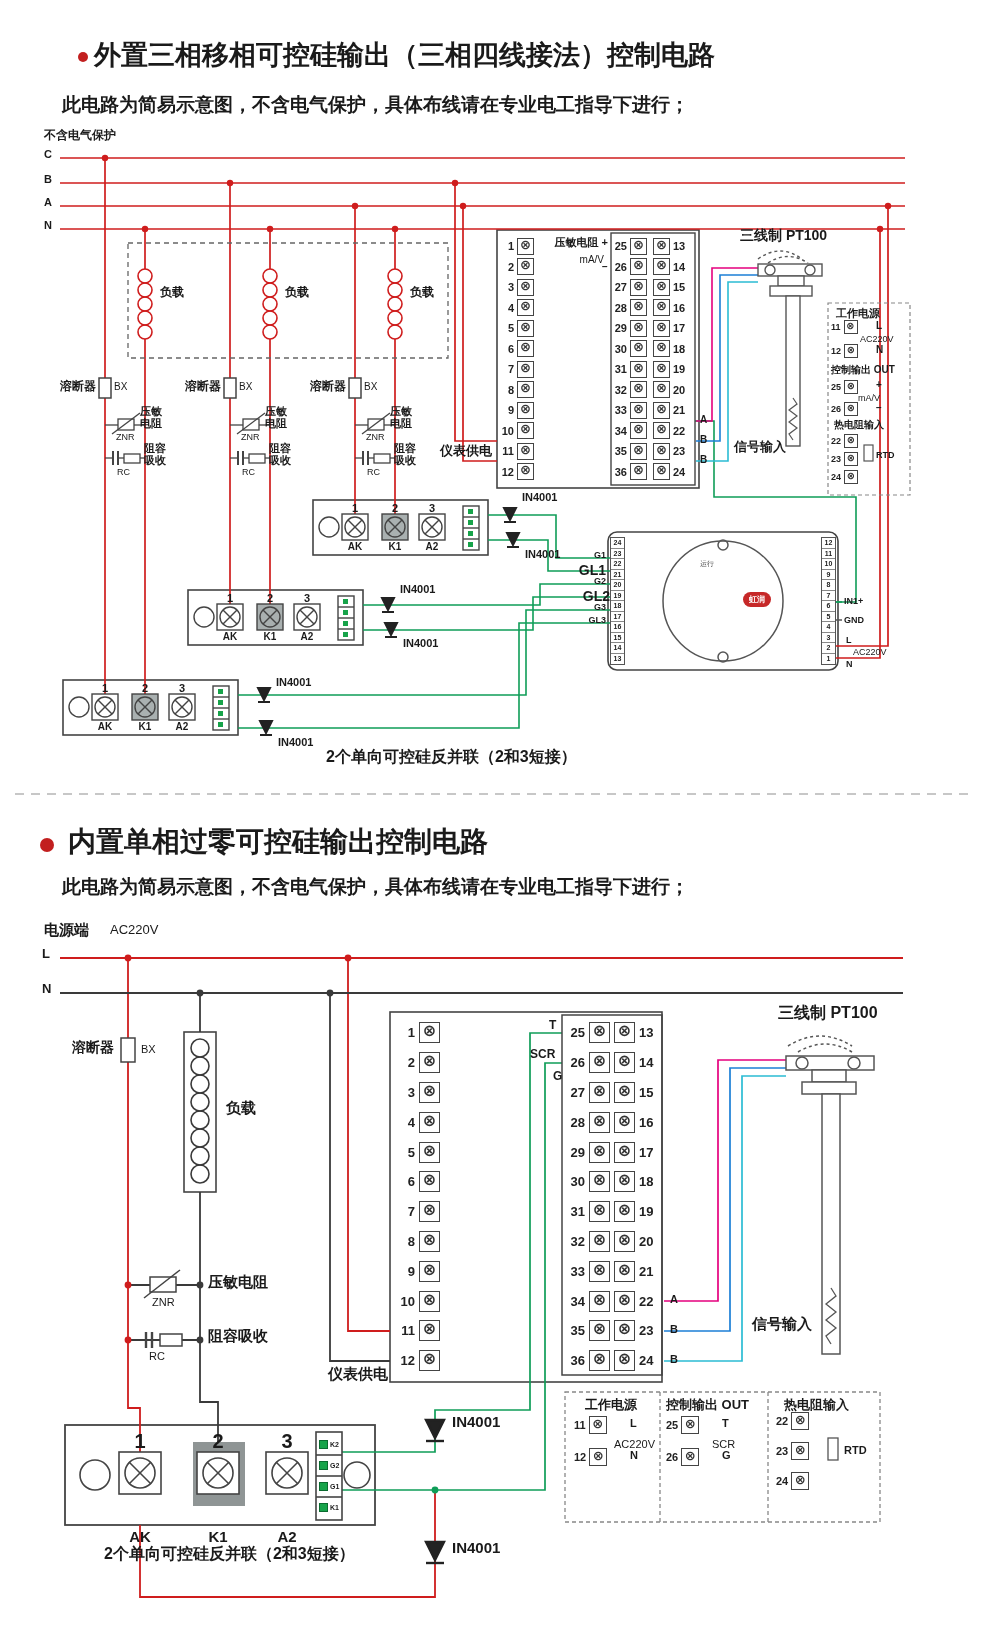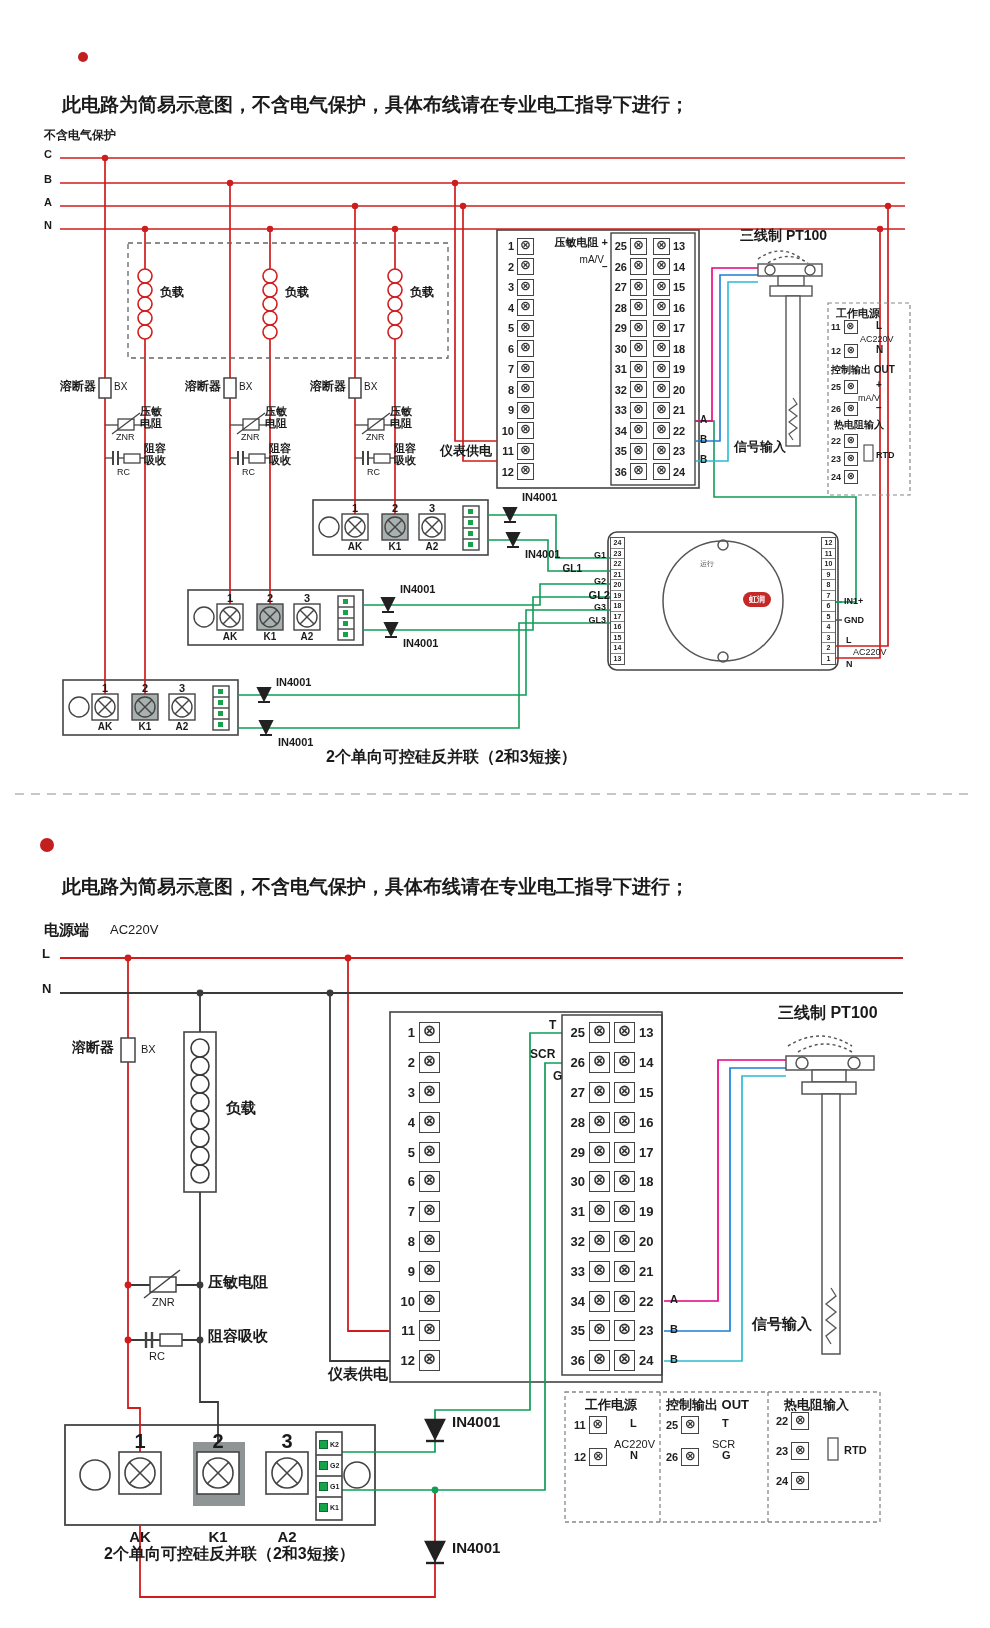--- a/index.html
+++ b/index.html
@@ -386,20 +386,21 @@
 
   <g fill="none" stroke="#888" stroke-width="1.3">
     <rect x="565" y="1392" width="315" height="130" stroke-dasharray="4,3"></rect>
     <line x1="660" y1="1392" x2="660" y2="1522" stroke-dasharray="4,3"></line>
     <line x1="768" y1="1392" x2="768" y2="1522" stroke-dasharray="4,3"></line>
     <rect x="828" y="1438" width="10" height="22" stroke="#555"></rect>
   </g>
 </svg>
 
 <span class="bullet" style="left:78px;top:52px;width:10px;height:10px"></span>
+<div class="t b" style="left:94px;top:40px;font-size:27px">外置三相移相可控硅输出（三相四线接法）控制电路</div>
 <div class="t b" style="left:62px;top:94px;font-size:19px">此电路为简易示意图，不含电气保护，具体布线请在专业电工指导下进行；</div>
 <div class="t b" style="left:44px;top:129px;font-size:12px">不含电气保护</div>
 
 <div class="t b" style="left:44px;top:148px;font-size:11px">C</div>
 <div class="t b" style="left:44px;top:173px;font-size:11px">B</div>
 <div class="t b" style="left:44px;top:196px;font-size:11px">A</div>
 <div class="t b" style="left:44px;top:219px;font-size:11px">N</div>
 
 <div class="t b" style="left:160px;top:286px;font-size:12px">负载</div>
 <div class="t b" style="left:285px;top:286px;font-size:12px">负载</div>
@@ -458,23 +459,23 @@
 <div class="t r" style="left:566px;top:254px;width:38px;font-size:10px">mA/V</div>
 <div class="t b" style="left:602px;top:261px;font-size:10px">−</div>
 <div class="t b r" style="left:428px;top:444px;width:64px;font-size:13px">仪表供电</div>
 <div class="t b" style="left:734px;top:440px;font-size:13px">信号输入</div>
 <div class="t b" style="left:700px;top:414px;font-size:10px">A</div>
 <div class="t b" style="left:700px;top:434px;font-size:10px">B</div>
 <div class="t b" style="left:700px;top:454px;font-size:10px">B</div>
 <div class="t b" style="left:740px;top:228px;font-size:14px">三线制 PT100</div>
 
 <div class="t b r" style="left:572px;top:550px;width:34px;font-size:9px">G1</div>
-<div class="t b r" style="left:548px;top:563px;width:34px;font-size:10px">GL1</div>
+<div class="t b r" style="left:572px;top:563px;width:34px;font-size:14px">GL1</div>
 <div class="t b r" style="left:572px;top:576px;width:34px;font-size:9px">G2</div>
-<div class="t b r" style="left:576px;top:589px;width:34px;font-size:11px">GL2</div>
+<div class="t b r" style="left:576px;top:589px;width:34px;font-size:14px">GL2</div>
 <div class="t b r" style="left:572px;top:602px;width:34px;font-size:9px">G3</div>
 <div class="t b r" style="left:572px;top:615px;width:34px;font-size:9px">GL3</div>
 
 <div class="t b" style="left:844px;top:596px;font-size:9px">IN1+</div>
 <div class="t b" style="left:844px;top:615px;font-size:9px">GND</div>
 <div class="t b" style="left:846px;top:635px;font-size:9px">L</div>
 <div class="t" style="left:853px;top:647px;font-size:9px">AC220V</div>
 <div class="t b" style="left:846px;top:659px;font-size:9px">N</div>
 <div class="logo" style="left:743px;top:592px;width:28px;height:15px">虹润</div>
 <div class="t" style="left:700px;top:560px;font-size:7px;color:#555">运行</div>
@@ -579,20 +580,21 @@
       <div class="trow">7</div>
       <div class="trow">6</div>
       <div class="trow">5</div>
       <div class="trow">4</div>
       <div class="trow">3</div>
       <div class="trow">2</div>
       <div class="trow">1</div>
     </div>
 
 <span class="bullet" style="left:40px;top:838px;width:14px;height:14px"></span>
+<div class="t b" style="left:68px;top:826px;font-size:28px">内置单相过零可控硅输出控制电路</div>
 <div class="t b" style="left:62px;top:876px;font-size:19px">此电路为简易示意图，不含电气保护，具体布线请在专业电工指导下进行；</div>
 <div class="t b" style="left:44px;top:922px;font-size:15px">电源端</div>
 <div class="t" style="left:110px;top:923px;font-size:13px">AC220V</div>
 <div class="t b" style="left:42px;top:947px;font-size:13px">L</div>
 <div class="t b" style="left:42px;top:982px;font-size:13px">N</div>
 
 <div class="t b r" style="left:48px;top:1040px;width:66px;font-size:14px">溶断器</div>
 <div class="t" style="left:141px;top:1043px;font-size:11px">BX</div>
 <div class="t b" style="left:226px;top:1100px;font-size:15px">负载</div>
 <div class="t b" style="left:208px;top:1274px;font-size:15px">压敏电阻</div>

